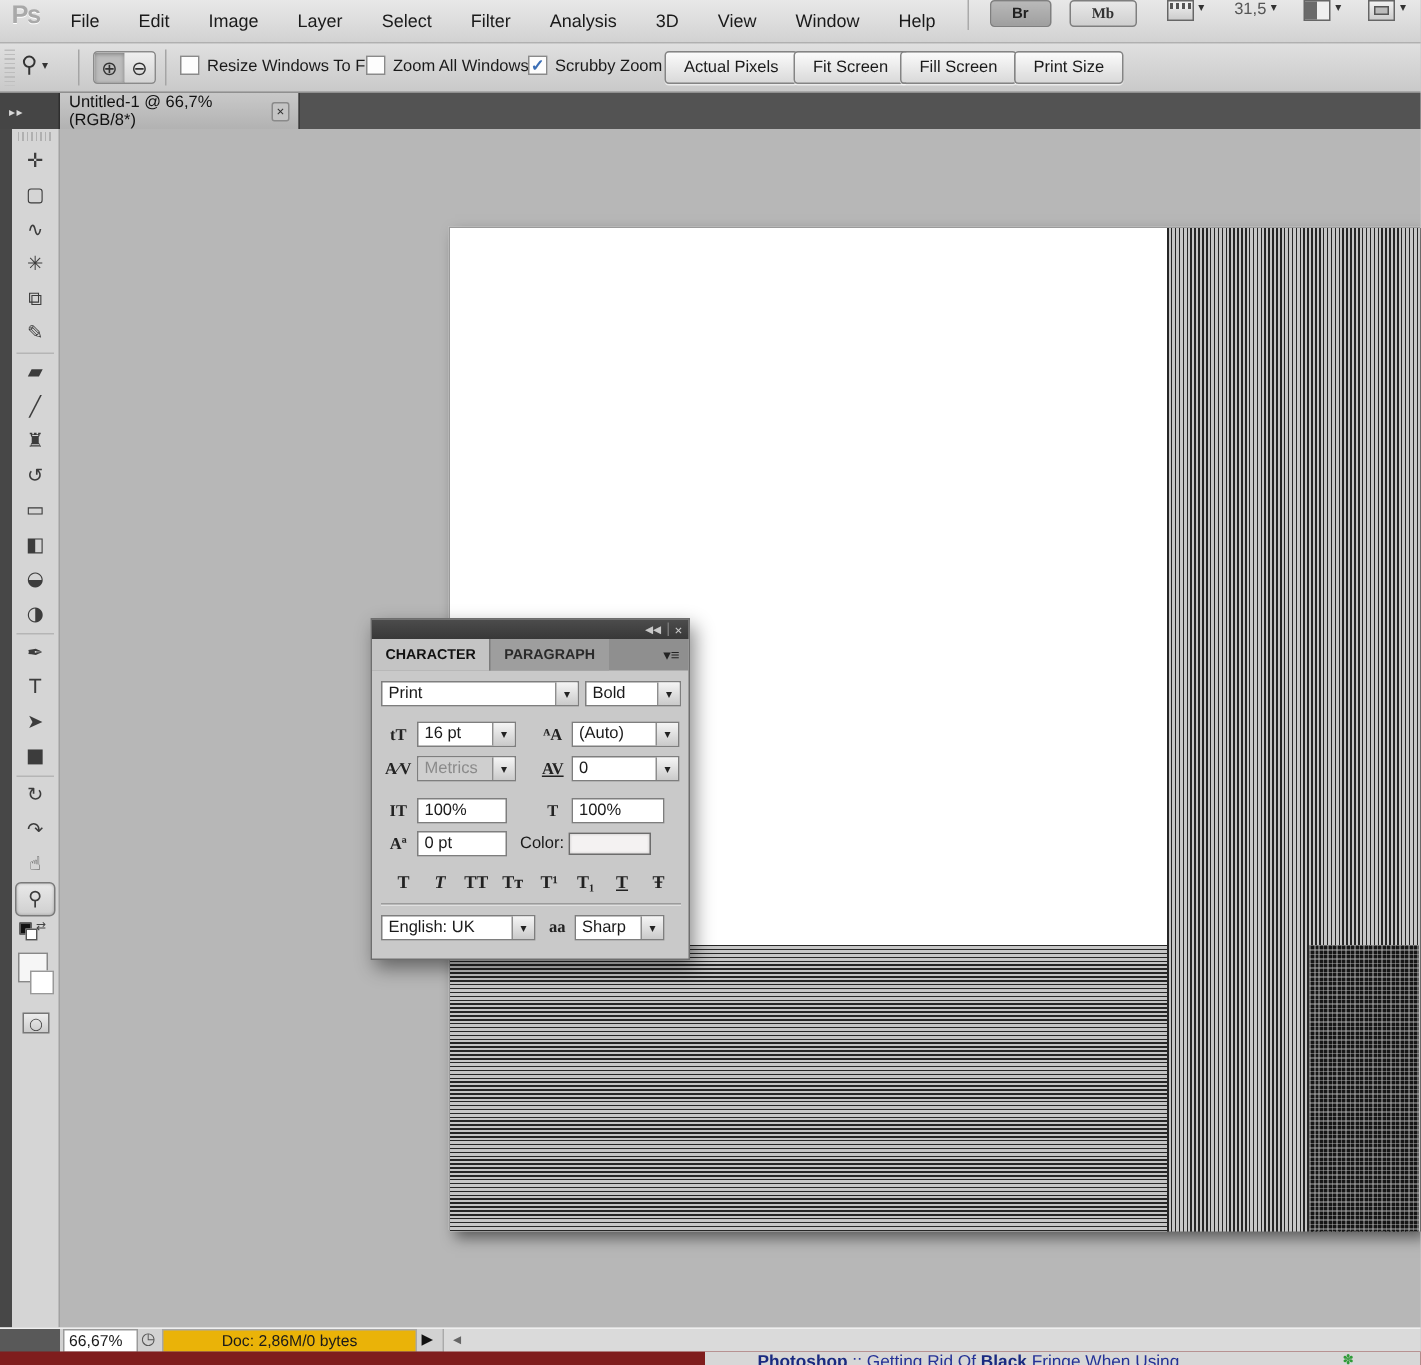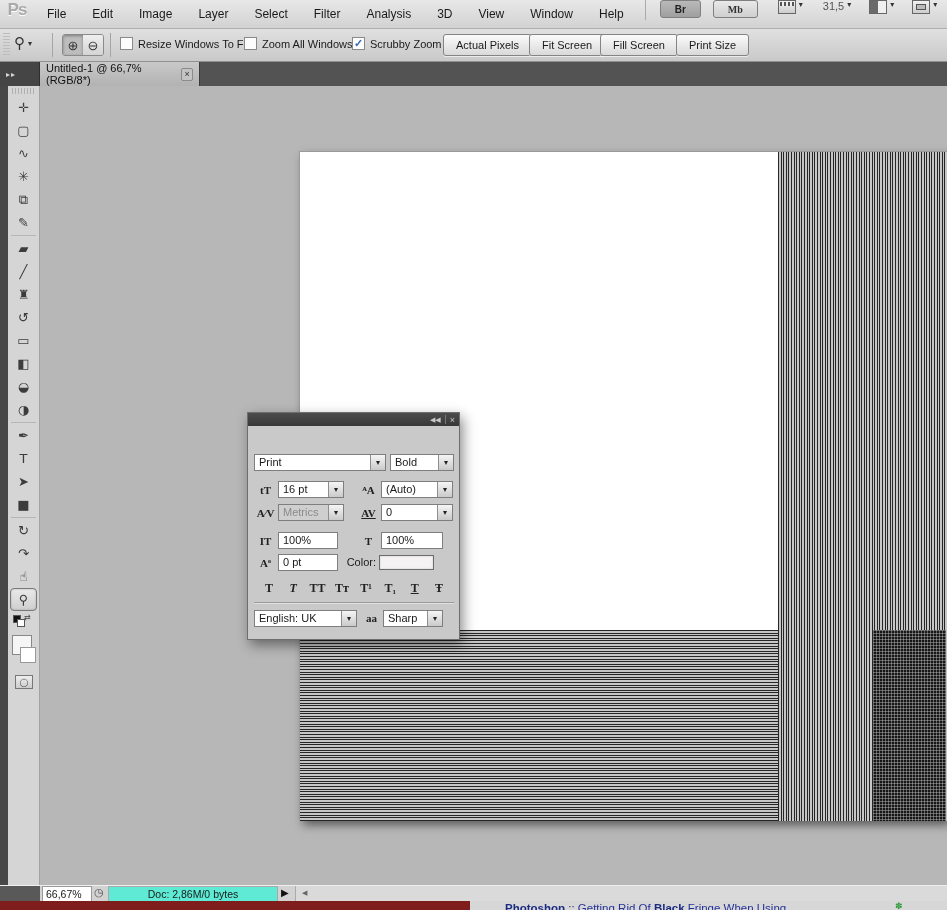--- a/index.html
+++ b/index.html
@@ -143,21 +143,21 @@
   #cp-aa-icon { font-size:11px; font-weight:bold; color:#222;
     font-family:"Liberation Serif", serif; }
 
   
   #statusbar { left:0; top:885px; width:947px; height:16px; background:#d2d2d2;
     border-top:1px solid #efefef; }
   #sb-corner { left:0; top:0; width:40px; height:16px; background:#595959; }
   #sb-zoom { left:42px; top:0px; width:50px; height:16px; background:#fff;
     border:1px solid #9a9a9a; font-size:10.5px; padding:1px 3px; }
   #sb-clock { left:94px; top:0; font-size:11px; color:#555; }
-  #sb-doc { left:108px; top:0px; width:170px; height:16px; background:#5eead4;
+  #sb-doc { left:108px; top:0px; width:170px; height:16px; background:#eab308;
     border:1px solid #a8a8a8; font-size:10.5px; text-align:center; padding-top:1px; }
   #sb-flyout { left:281px; top:1px; font-size:10px; color:#111; }
   #sb-track { left:295px; top:0; width:652px; height:16px; background:#dadada;
     border-left:1px solid #aaa; }
   #sb-left-arrow { left:302px; top:3px; font-size:7px; color:#666; }
 
   
   #bottomstrip { left:0; top:901px; width:947px; height:9px; background:#7f1d1d;
     overflow:hidden; }
   #bg-page { position:absolute; left:470px; top:0; width:477px; height:9px;
@@ -324,20 +324,25 @@
     <div id="crosshatch" class="abs"></div>
   </div>
 </div>
 
 <div id="char-panel" class="abs">
   <div id="cp-header" class="abs">
     <span>◀◀</span>
     <span class="hsep"></span>
     <span class="hx">×</span>
   </div>
+  <div id="cp-tabs" class="abs">
+    <div class="cp-tab active">CHARACTER</div>
+    <div class="cp-tab inactive">PARAGRAPH</div>
+    <div id="cp-menu-btn">▾≡</div>
+  </div>
 
   <div class="combo abs" style="left:6px; top:41px; width:132px">
     <span class="val">Print</span>
     <span class="btn">▾</span>
   </div>
   <div class="combo abs" style="left:142px; top:41px; width:64px">
     <span class="val">Bold</span>
     <span class="btn">▾</span>
   </div>
 

